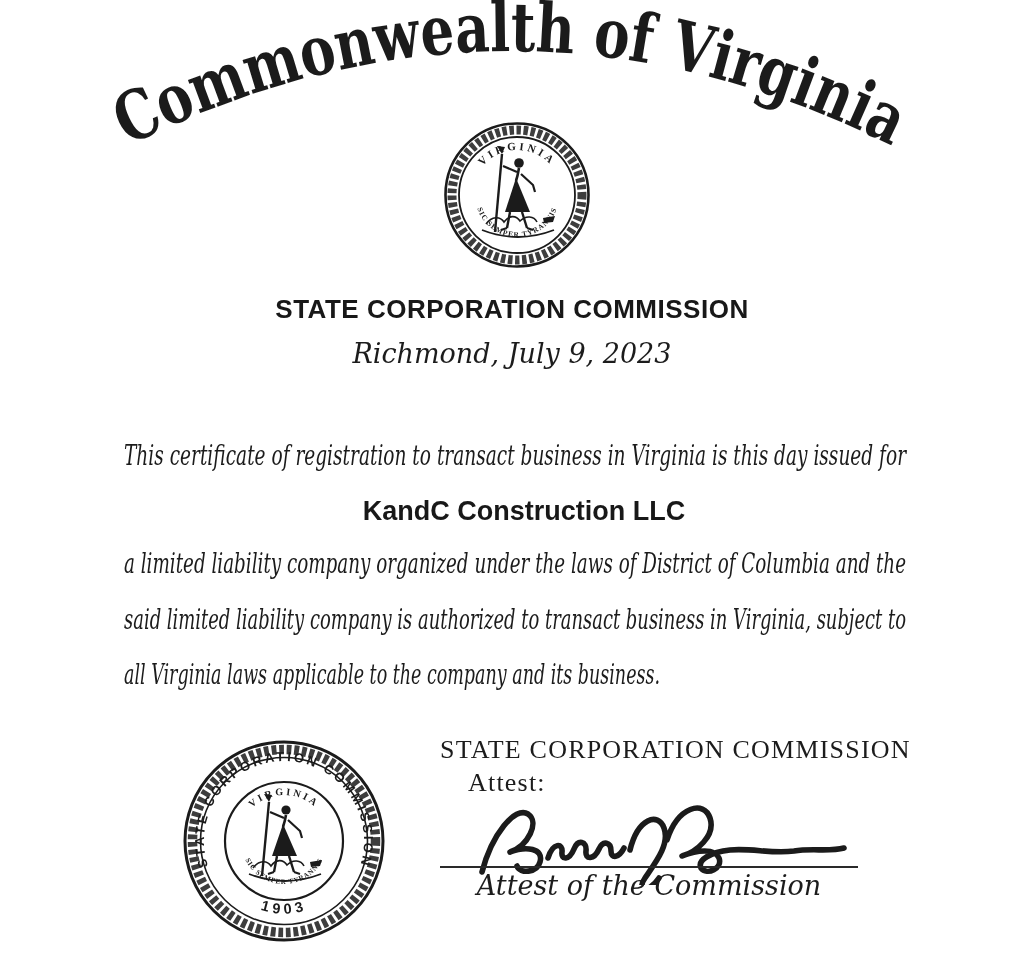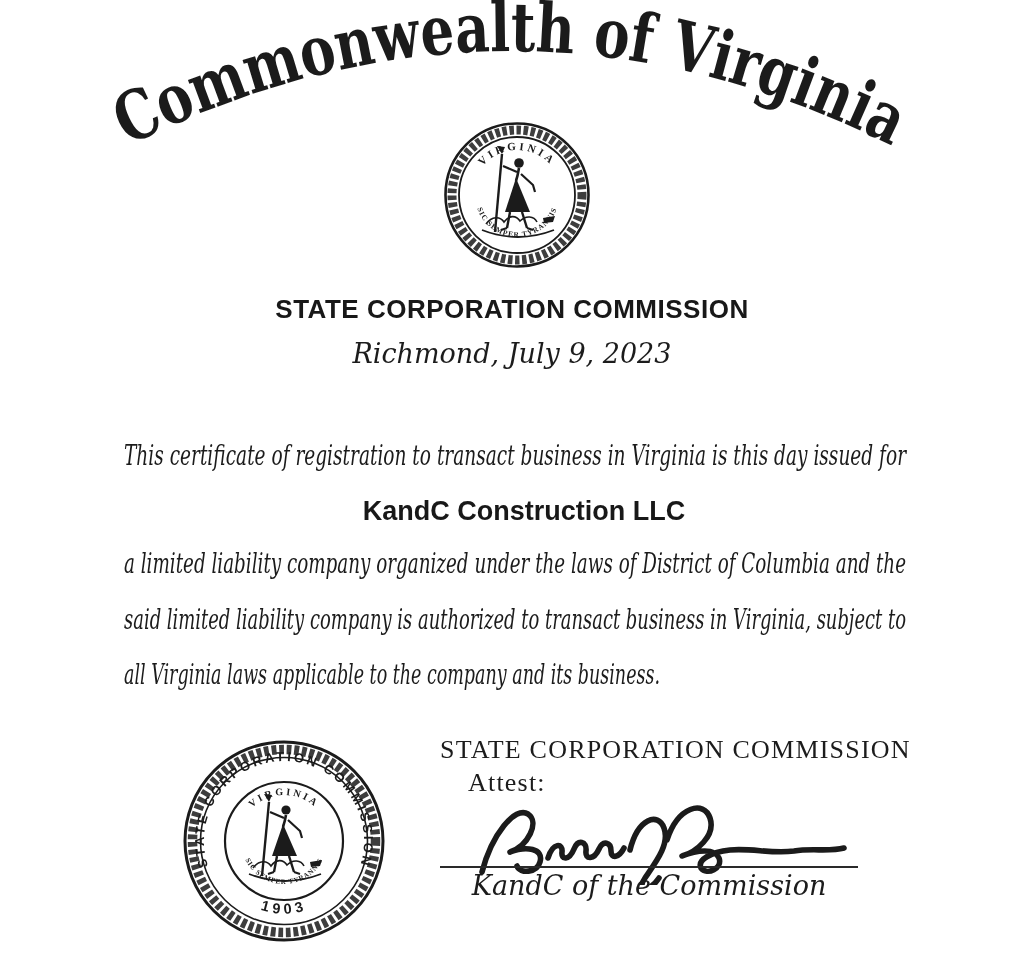--- a/index.html
+++ b/index.html
@@ -140,15 +140,15 @@
   <div class="abs attest-serif" style="left:440px; top:768px;margin-left:28px;">Attest:</div>
 
   <svg class="abs" style="left:468px; top:790px;" width="400" height="95" viewBox="0 0 400 95">
     <path d="M 14,82 C 24,44 47,16 60,24 C 72,32 60,56 42,62 C 58,56 76,58 72,72 C 69,83 52,84 49,76
              M 80,68 C 85,52 95,53 94,62 C 93,70 101,71 106,59 C 110,49 119,51 118,61 C 117,70 126,70 131,59 C 135,50 143,52 143,61 C 143,69 151,68 156,58
              M 162,60 C 170,28 190,22 196,38 C 202,54 188,72 177,88 C 168,101 180,104 191,88
              M 199,50 C 210,16 236,10 242,28 C 248,46 228,62 214,66 C 229,60 247,58 251,68 C 255,78 239,86 233,78 C 229,70 243,62 262,60 C 284,58 304,64 326,61 C 344,58 362,62 376,58" class="ink-stroke" stroke-width="5.6" stroke-linecap="round" stroke-linejoin="round"></path>
   </svg>
 
   <div class="abs sig-line" style="left:440px; top:866px; width:418px;"></div>
-  <div class="abs script clerk" style="left:440px; top:870px; width:418px;">KandC of the Commission</div>
+  <div class="abs script clerk" style="left:440px; top:870px; width:418px;">Attest of the Commission</div>
 
 </div>
 
 </body></html>

